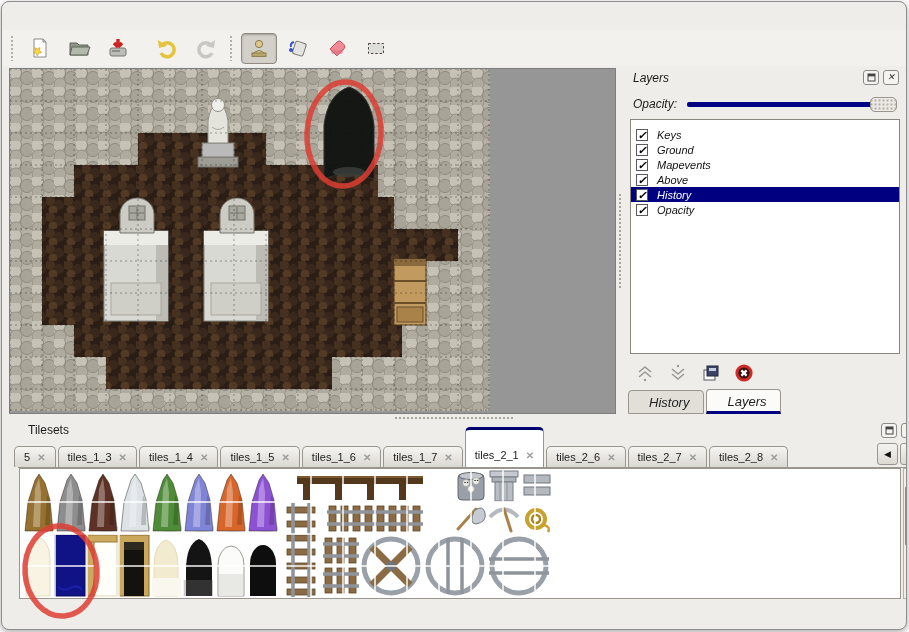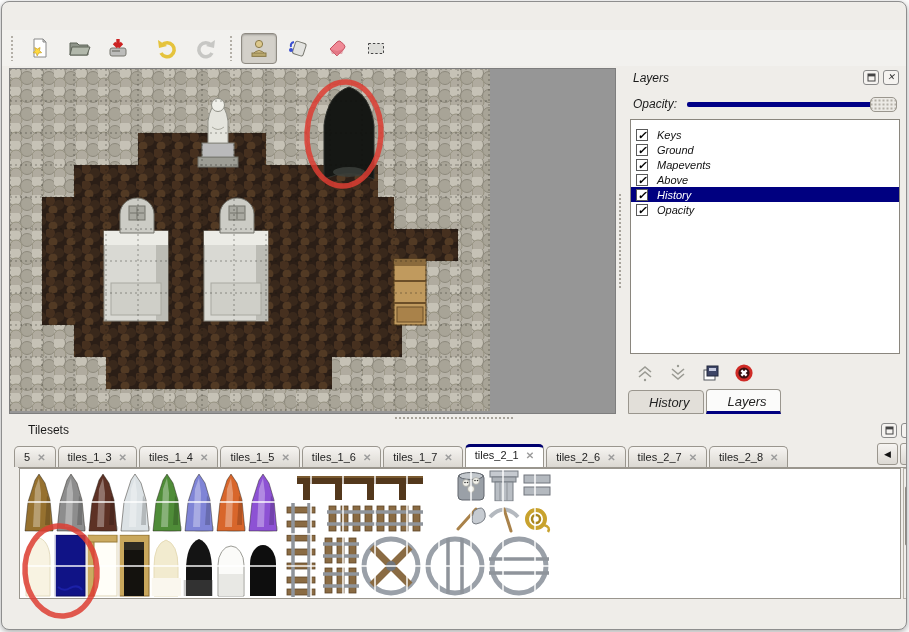--- a/index.html
+++ b/index.html
@@ -65,21 +65,21 @@
   
   .tilesets { position:absolute; left:2px; top:419px; width:905px; height:180px;margin-left:14px; }
   .ts-head { position:absolute; top:0; left:4px; right:4px; height:20px; }
   .ts-title { font-size:12px; color:#1a1a1a; position:absolute; left:6px; top:2px; }
   .ts-tabs { position:absolute; top:21px; left:0; right:2px; height:26px; display:flex; align-items:flex-end;
     border-bottom:1px solid #9a968e; }
   .ttab { font-size:11px; color:#222; display:flex; align-items:center; gap:7px;
     padding:4px 9px; background:linear-gradient(#f6f4f1,#dbd8d2);
     border:1px solid #9a968e; border-bottom:none; border-radius:5px 5px 0 0; margin-right:2px; white-space:nowrap; }
   .ttab:first-child { margin-left:-4px; }
-  .ttab.active { background:#fff; border-top:3px solid #00006e; padding-top:2px; padding-bottom:6px; }
+  .ttab.active { background:#fff; border-top:3px solid #00006e; padding-top:19px; padding-bottom:6px; }
   .ttab .x { color:#9c9c9c; font-size:10px; font-weight:bold; }
   .tab-scroll { margin-left:auto; display:flex; gap:2px; padding-bottom:2px; }
   .sarr { width:21px; height:22px; border:1px solid #9a968e; border-radius:3px;
     background:linear-gradient(#f6f4f1,#dcd9d3); font-size:9px; display:flex; align-items:center; justify-content:center; color:#111; }
   .sarr.dim { color:#a9a59d; }
   .ts-content { position:absolute; top:47px; left:1px; right:22px; bottom:2px; background:#fff;
     border:1px solid #9a968e; overflow:hidden; }
   .ts-scroll { position:absolute; top:47px; right:2px; width:18px; bottom:2px;
     background:#f0eeea; border:1px solid #b5b1a9; }
   .ts-scroll .arr { position:absolute; left:0; width:100%; height:15px; font-size:8px; color:#1a1a1a;

